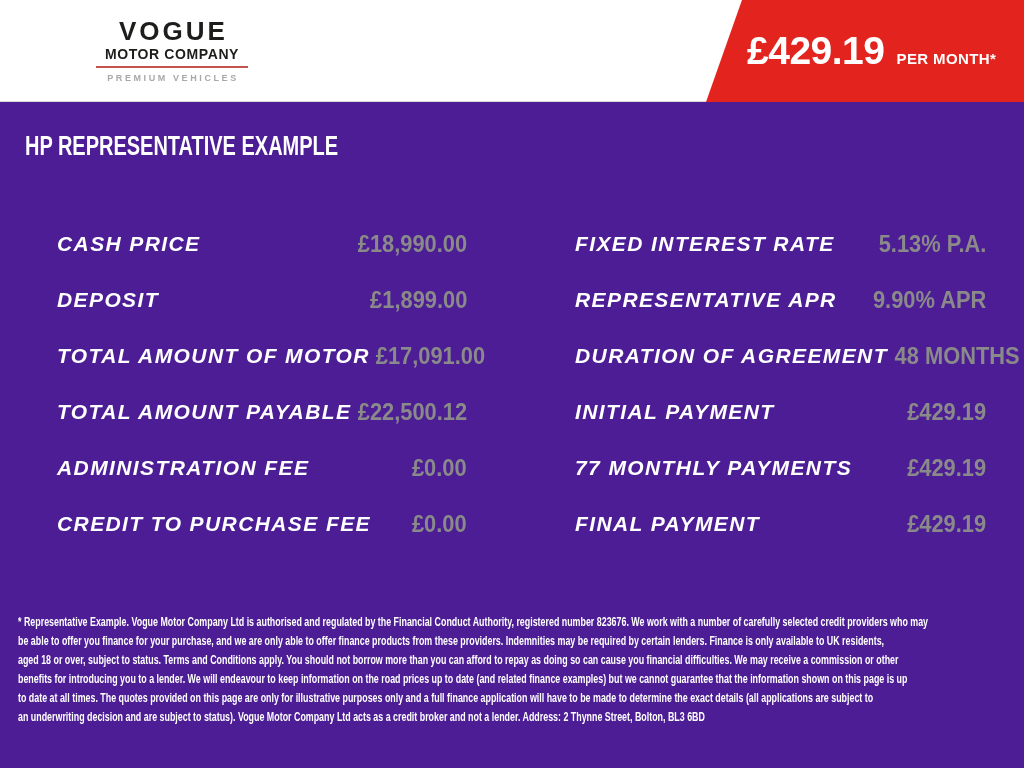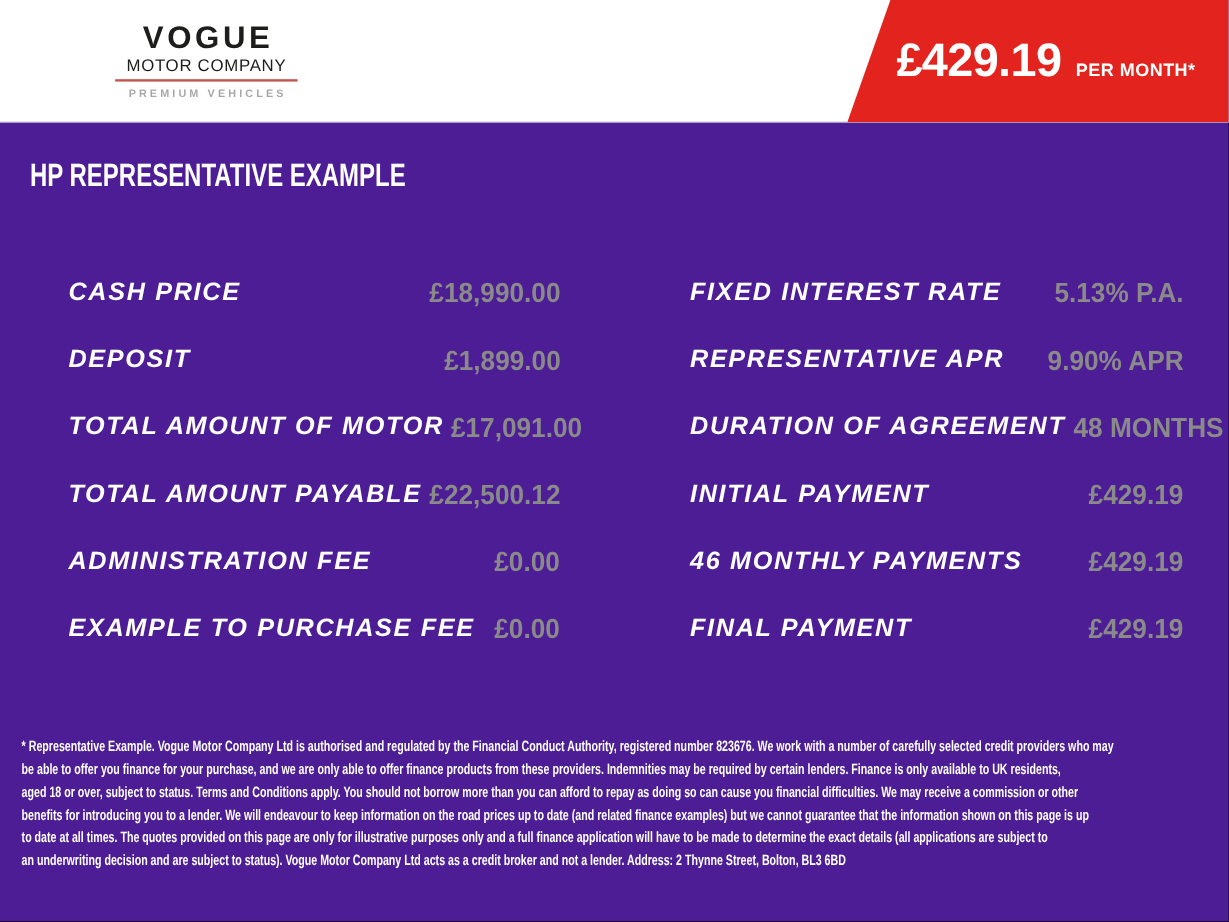--- a/index.html
+++ b/index.html
@@ -16,21 +16,21 @@
     background:#ffffff; border-bottom:1px solid #d9d9d9;
   }
   .logo {
     position:absolute; left:96px; top:17px; width:152px; text-align:center;
   }
   .logo-name {
     font-size:26px; font-weight:bold; letter-spacing:3px; text-indent:3px;
     color:#1d1d1b; line-height:28px;
   }
   .logo-sub {
-    font-size:14px; font-weight:normal; letter-spacing:0.6px;
+    font-size:14px; font-weight:bold; letter-spacing:0.6px;
     color:#1d1d1b; line-height:16px; margin-top:1px;
   }
   .logo-rule { height:2px; background:#c4554e; margin:4px 0 5px 0; }
   .logo-tagline {
     font-size:9px; font-weight:bold; letter-spacing:2.6px; text-indent:2px;
     color:#a8a8a8;
   }
 
   
   .banner {
@@ -118,21 +118,21 @@
       </div>
       <div class="row">
         <span class="lbl">TOTAL AMOUNT PAYABLE</span>
         <span class="val">£22,500.12</span>
       </div>
       <div class="row">
         <span class="lbl">ADMINISTRATION FEE</span>
         <span class="val">£0.00</span>
       </div>
       <div class="row">
-        <span class="lbl">EXAMPLE TO PURCHASE FEE</span>
+        <span class="lbl">CREDIT TO PURCHASE FEE</span>
         <span class="val">£0.00</span>
       </div>
     </div>
 
     <div class="col col-right">
       <div class="row">
         <span class="lbl">FIXED INTEREST RATE</span>
         <span class="val">5.13% P.A.</span>
       </div>
       <div class="row">
@@ -141,21 +141,21 @@
       </div>
       <div class="row">
         <span class="lbl">DURATION OF AGREEMENT</span>
         <span class="val">48 MONTHS</span>
       </div>
       <div class="row">
         <span class="lbl">INITIAL PAYMENT</span>
         <span class="val">£429.19</span>
       </div>
       <div class="row">
-        <span class="lbl">46 MONTHLY PAYMENTS</span>
+        <span class="lbl">77 MONTHLY PAYMENTS</span>
         <span class="val">£429.19</span>
       </div>
       <div class="row">
         <span class="lbl">FINAL PAYMENT</span>
         <span class="val">£429.19</span>
       </div>
     </div>
   </section>
 
   <footer class="disclaimer">

